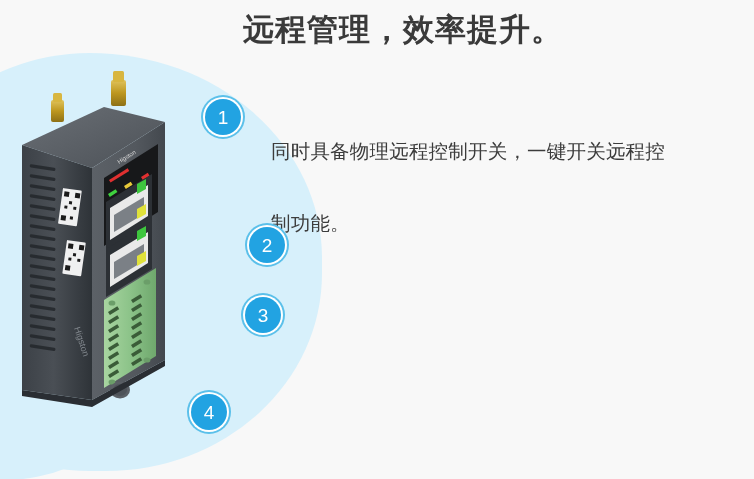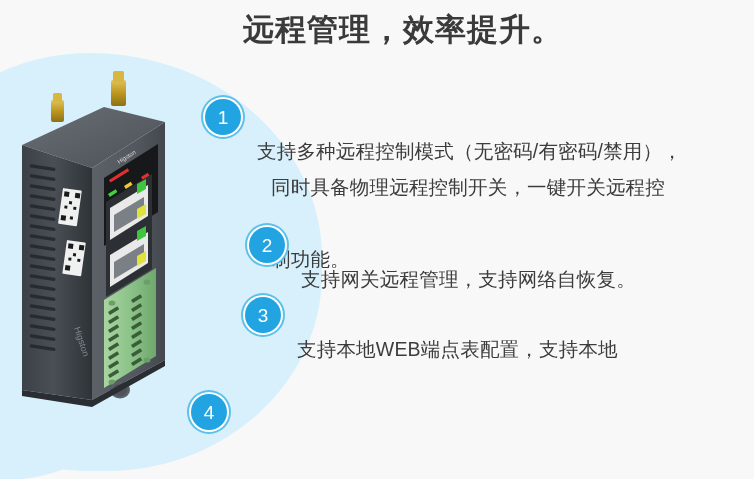--- a/index.html
+++ b/index.html
@@ -292,37 +292,32 @@
 
       <polygon points="22,330 92,340 165,300 165,306 92,347 22,336" fill="#2a2e33"></polygon>
     </svg>
   </div>
 
   <div class="features">
 
     <div class="feature" id="f1">
       <div class="badge">1</div>
       <div class="ftext">
-        <span class="l1">支持多种远程控制模式（无密码/有密码/禁用），</span>
         <span class="l2">同时具备物理远程控制开关，一键开关远程控</span>
         <span class="l3">制功能。</span>
       </div>
     </div>
 
     <div class="feature" id="f2">
       <div class="badge">2</div>
-      <div class="ftext">
-        <span class="l1">支持网关远程管理，支持网络自恢复。</span>
-      </div>
     </div>
 
     <div class="feature" id="f3">
       <div class="badge">3</div>
       <div class="ftext">
-        <span class="l1">支持本地WEB端点表配置，支持本地</span>
       </div>
     </div>
 
     <div class="feature" id="f4">
       <div class="badge">4</div>
     </div>
 
   </div>
 </div>
 

